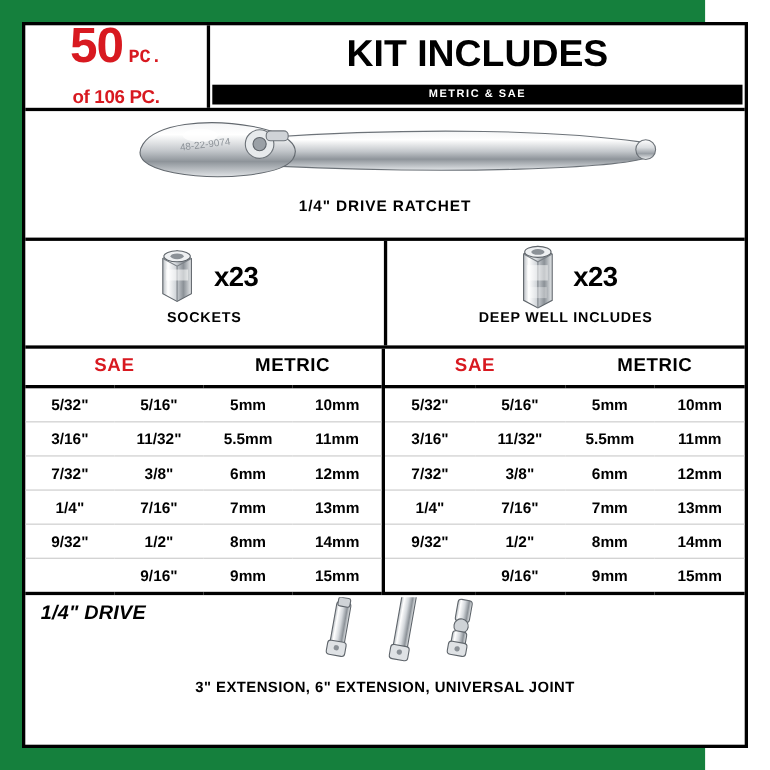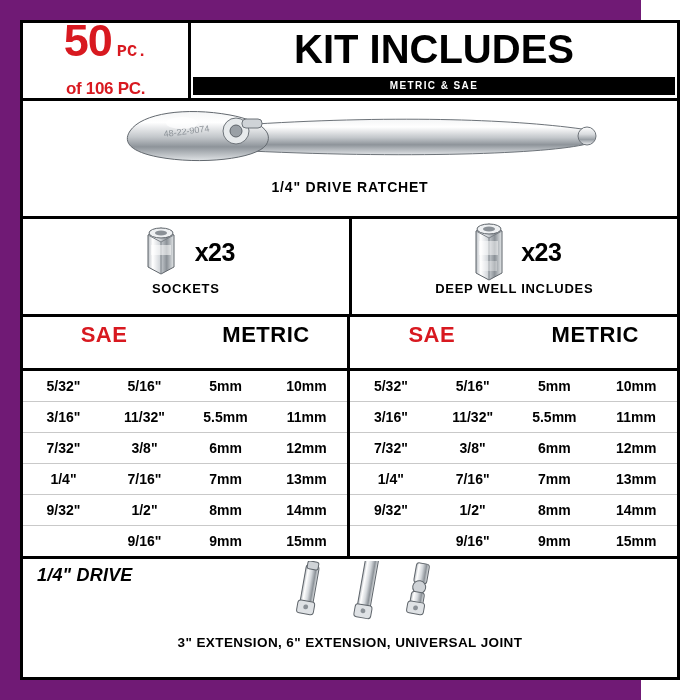--- a/index.html
+++ b/index.html
@@ -12,21 +12,21 @@
     height: 700px;
     font-family: "Liberation Sans", sans-serif;
     overflow: hidden;
   }
   .page {
     position: relative;
     width: 641px;
     height: 700px;
     box-sizing: border-box;
     padding: 20px;
-    background: #701a75;
+    background: #15803d;
   }
   .frame {
     position: relative;
     width: 660px;
     height: 660px;
     box-sizing: border-box;
     border: 3px solid #000;
     background: #fff;
   }
 
@@ -78,21 +78,21 @@
   .title-block {
     flex: 1;
     display: flex;
     flex-direction: column;
   }
   .kit-title {
     flex: 1;
     display: flex;
     align-items: center;
     justify-content: center;
-    font-size: 40px;
+    font-size: 34px;
     font-weight: bold;
     letter-spacing: 0px;
     color: #000;
     padding-bottom: 2px;
   }
   .metric-sae-bar {
     background: #000;
     color: #fff;
     text-align: center;
     font-size: 10px;
@@ -174,24 +174,24 @@
   }
   .table-half.left {
     border-right: 3px solid #000;
   }
   table.sizes {
     width: 100%;
     border-collapse: collapse;
     table-layout: fixed;
   }
   table.sizes th {
-    font-size: 22px;
+    font-size: 17px;
     font-weight: bold;
     letter-spacing: 0.5px;
-    padding: 5px 0 20px 0;
+    padding: 5px 0 8px 0;
     border-bottom: 3px solid #000;
     color: #000;
   }
   table.sizes th.sae {
     color: #d81920;
   }
   table.sizes td {
     font-size: 14px;
     font-weight: bold;
     text-align: center;

